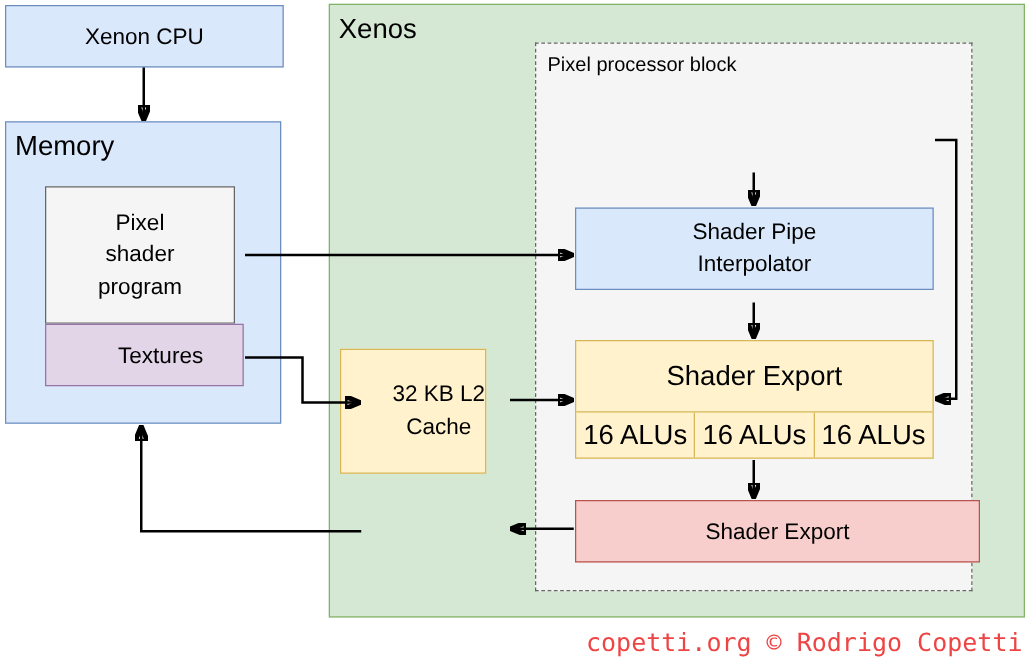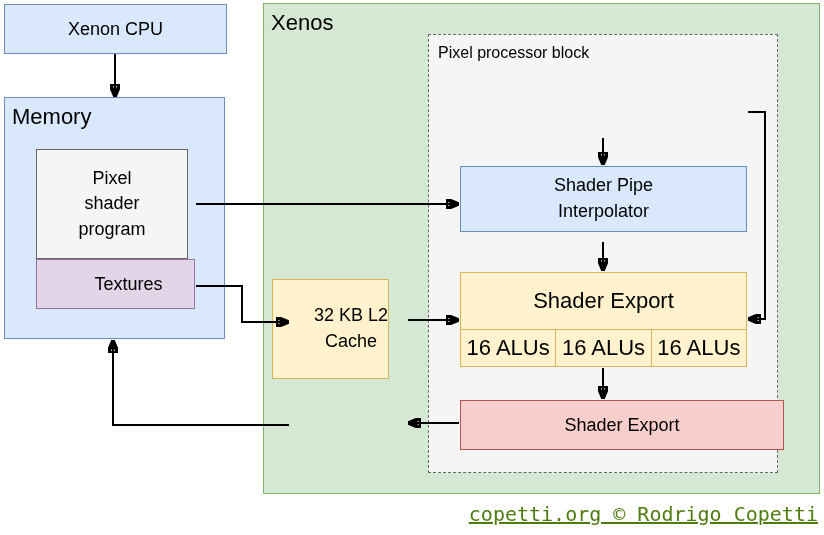--- a/index.html
+++ b/index.html
@@ -29,21 +29,21 @@
   .alu-cell + .alu-cell{border-left:1.5px solid var(--yellow-stroke);}
   .export{left:460px;top:400px;width:324px;height:50px;background:var(--red-fill);border-color:var(--red-stroke);}
   .l2{left:272px;top:279px;width:117px;height:100px;background:var(--yellow-fill);border-color:var(--yellow-stroke);justify-content:flex-end;}
   .backend{left:290px;top:377px;width:117px;height:96px;background:var(--red-fill);border-color:var(--red-stroke);}
 
   .wires{position:absolute;left:0;top:0;z-index:10;pointer-events:none;}
   .wires path{stroke:#000;stroke-width:2;fill:none;}
 
   .footer{
     position:absolute;right:6px;top:502px;font-size:20px;
-    font-family:"DejaVu Sans Mono",monospace;color:#4d7c0f;text-decoration:underline;
+    font-family:"DejaVu Sans Mono",monospace;color:#ef4444;
   }
 </style>
 </head>
 <body>
 
 <div class="canvas">
 
   <div class="box xenos">
     <span class="corner-label">Xenos</span>
   </div>

